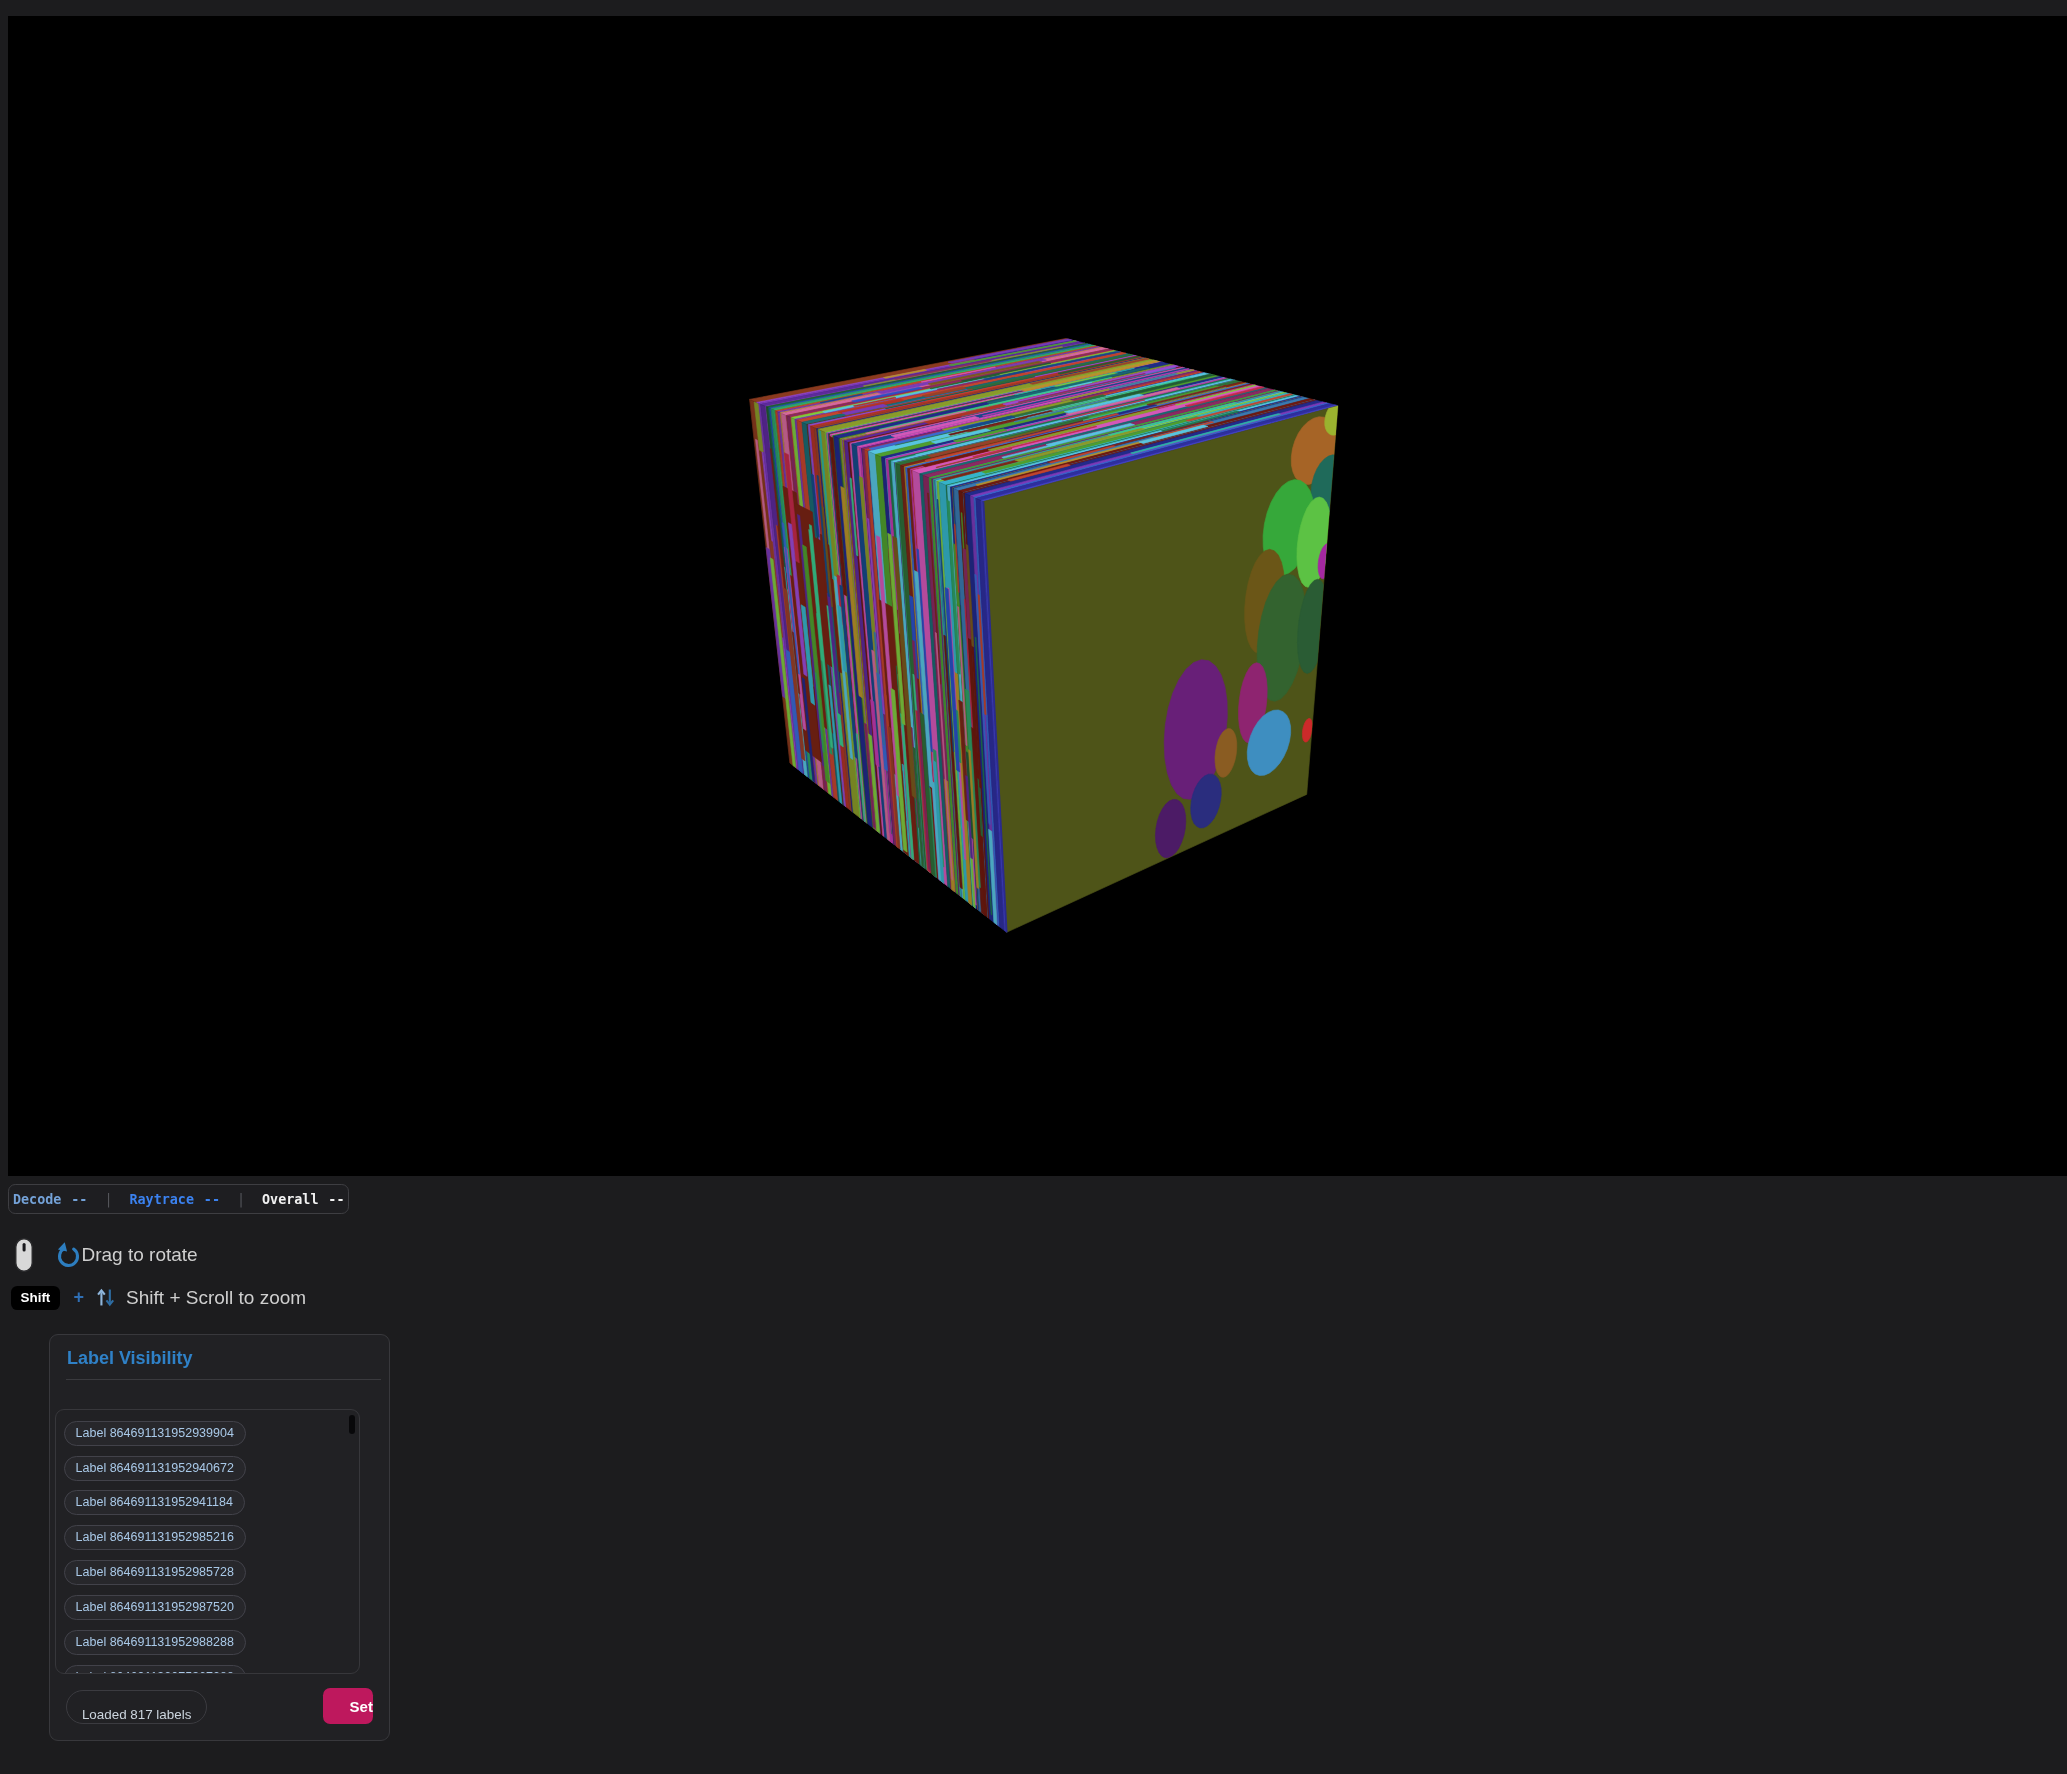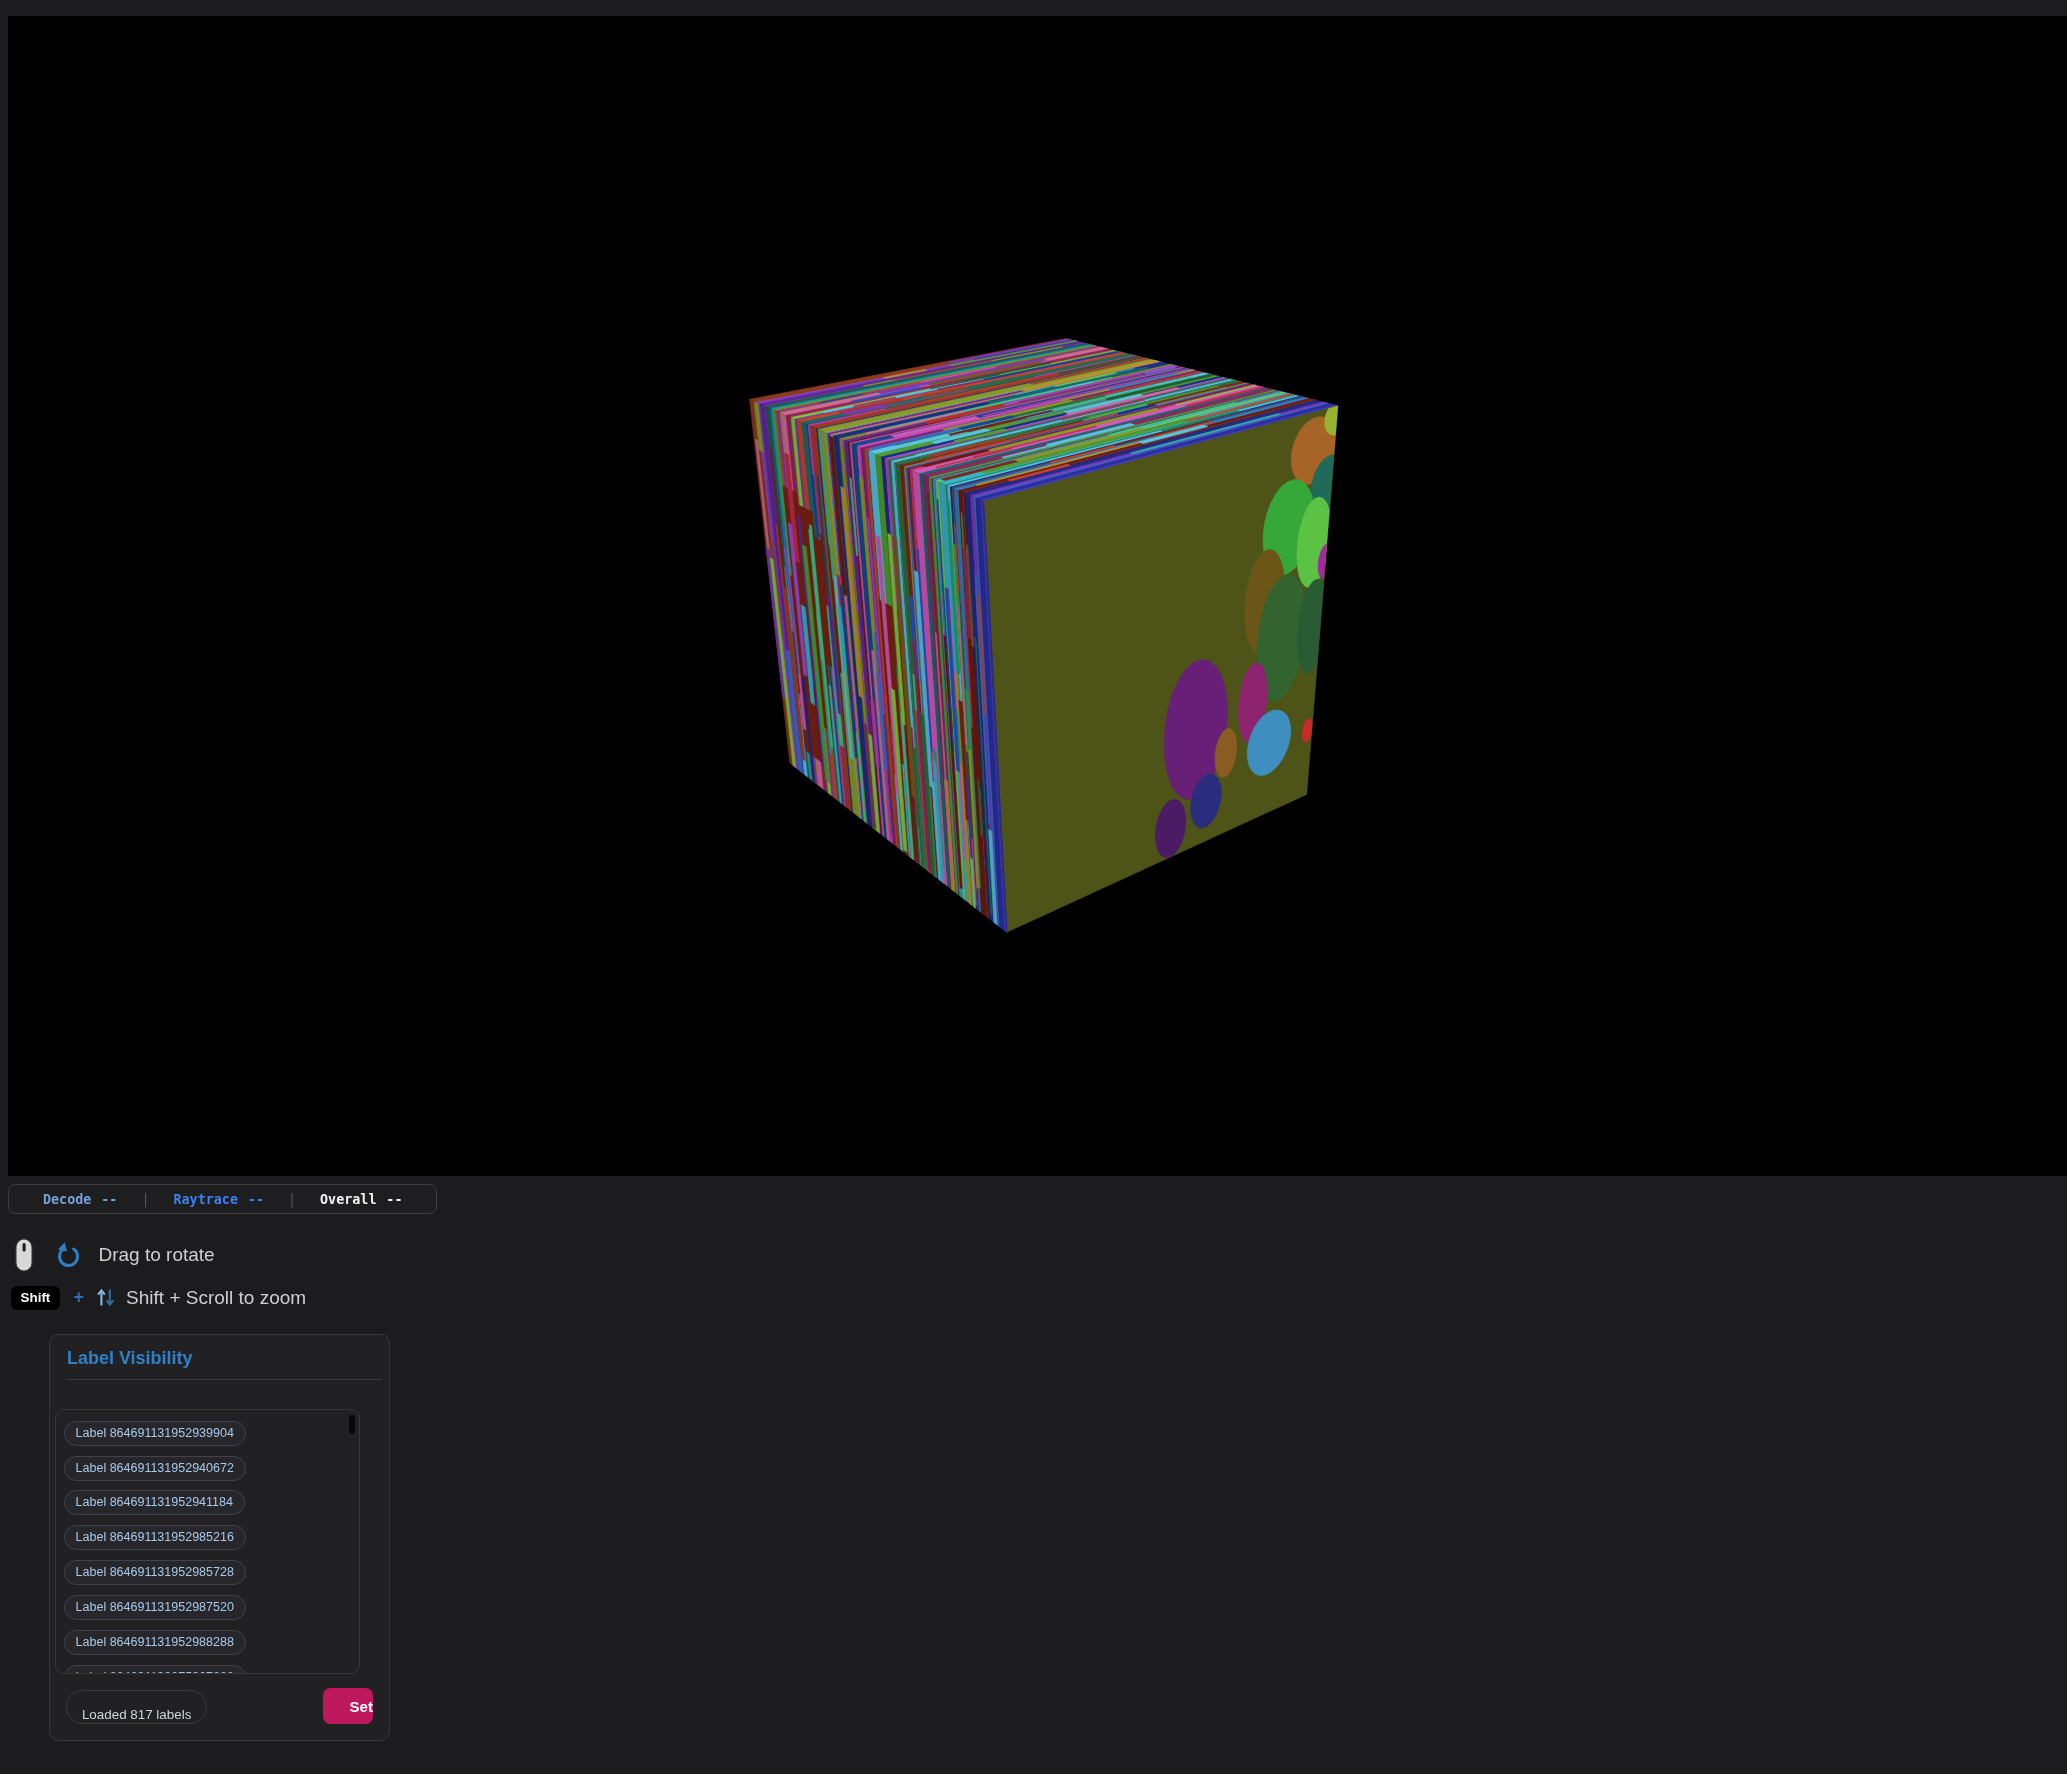--- a/index.html
+++ b/index.html
@@ -3,32 +3,32 @@
 <meta charset="utf-8">
 <style>
   * { margin:0; padding:0; box-sizing:border-box; }
   html,body { width:2068px; height:1774px; background:#1c1c1e; overflow:hidden;
               font-family:"Liberation Sans", sans-serif; }
 
   .canvas { position:absolute; left:8px; top:16px; width:2060px; height:1160px; background:#000; }
   .canvas svg { display:block; width:100%; height:100%; }
 
   .stats-bar { position:absolute; left:8px; top:1184px; height:30px;
-               display:inline-flex; align-items:center; gap:24px; padding:0 34px;
+               display:inline-flex; align-items:center; gap:17px; padding:0 4px;
                background:#1e1e21; border:0.9px solid #3e3e42; border-radius:7.2px;
                font-family:"DejaVu Sans Mono", monospace; font-weight:bold; font-size:13.4px; }
   .stat-item { display:inline-flex; gap:9.9px; white-space:nowrap; }
   .stat-divider { color:#54555a; font-weight:normal; }
 
   .hint-row { position:absolute; display:flex; align-items:center; color:#cfcfcf; font-size:19px; }
   .hint-rotate { left:15px; top:1237px; height:36px; }
   .hint-zoom { left:10.7px; top:1283px; height:29px; }
   .mouse-icon { width:18px; height:34px; }
   .rotate-icon { width:27px; height:27px; margin-left:21.5px; }
-  .hint-rotate .hint-text { margin-left:17px; }
+  .hint-rotate .hint-text { }
   .key-badge { background:#000000; color:#fff; font-size:13.4px; font-weight:bold;
                padding:4.5px 9.9px; border-radius:6.3px; }
   .plus-sign { color:#2f6fb5; font-size:18px; font-weight:bold; margin-left:13.4px; }
   .scroll-arrows { width:19.7px; height:23px; margin-left:11.6px; }
   .hint-zoom .hint-text { margin-left:10.7px; }
 
   .panel { position:absolute; left:9.9px; top:1334px; width:341px; height:407px;
            background:#212124; border:0.9px solid #38383c; border-radius:9px;margin-left:39px; }
   .panel-title { margin:13.4px 0 0 17px; color:#2f81c7; font-size:18px; font-weight:bold; }
   .panel-divider { height:0.9px; background:#3a3a3e; margin:9.9px 8px 0 16px; }

